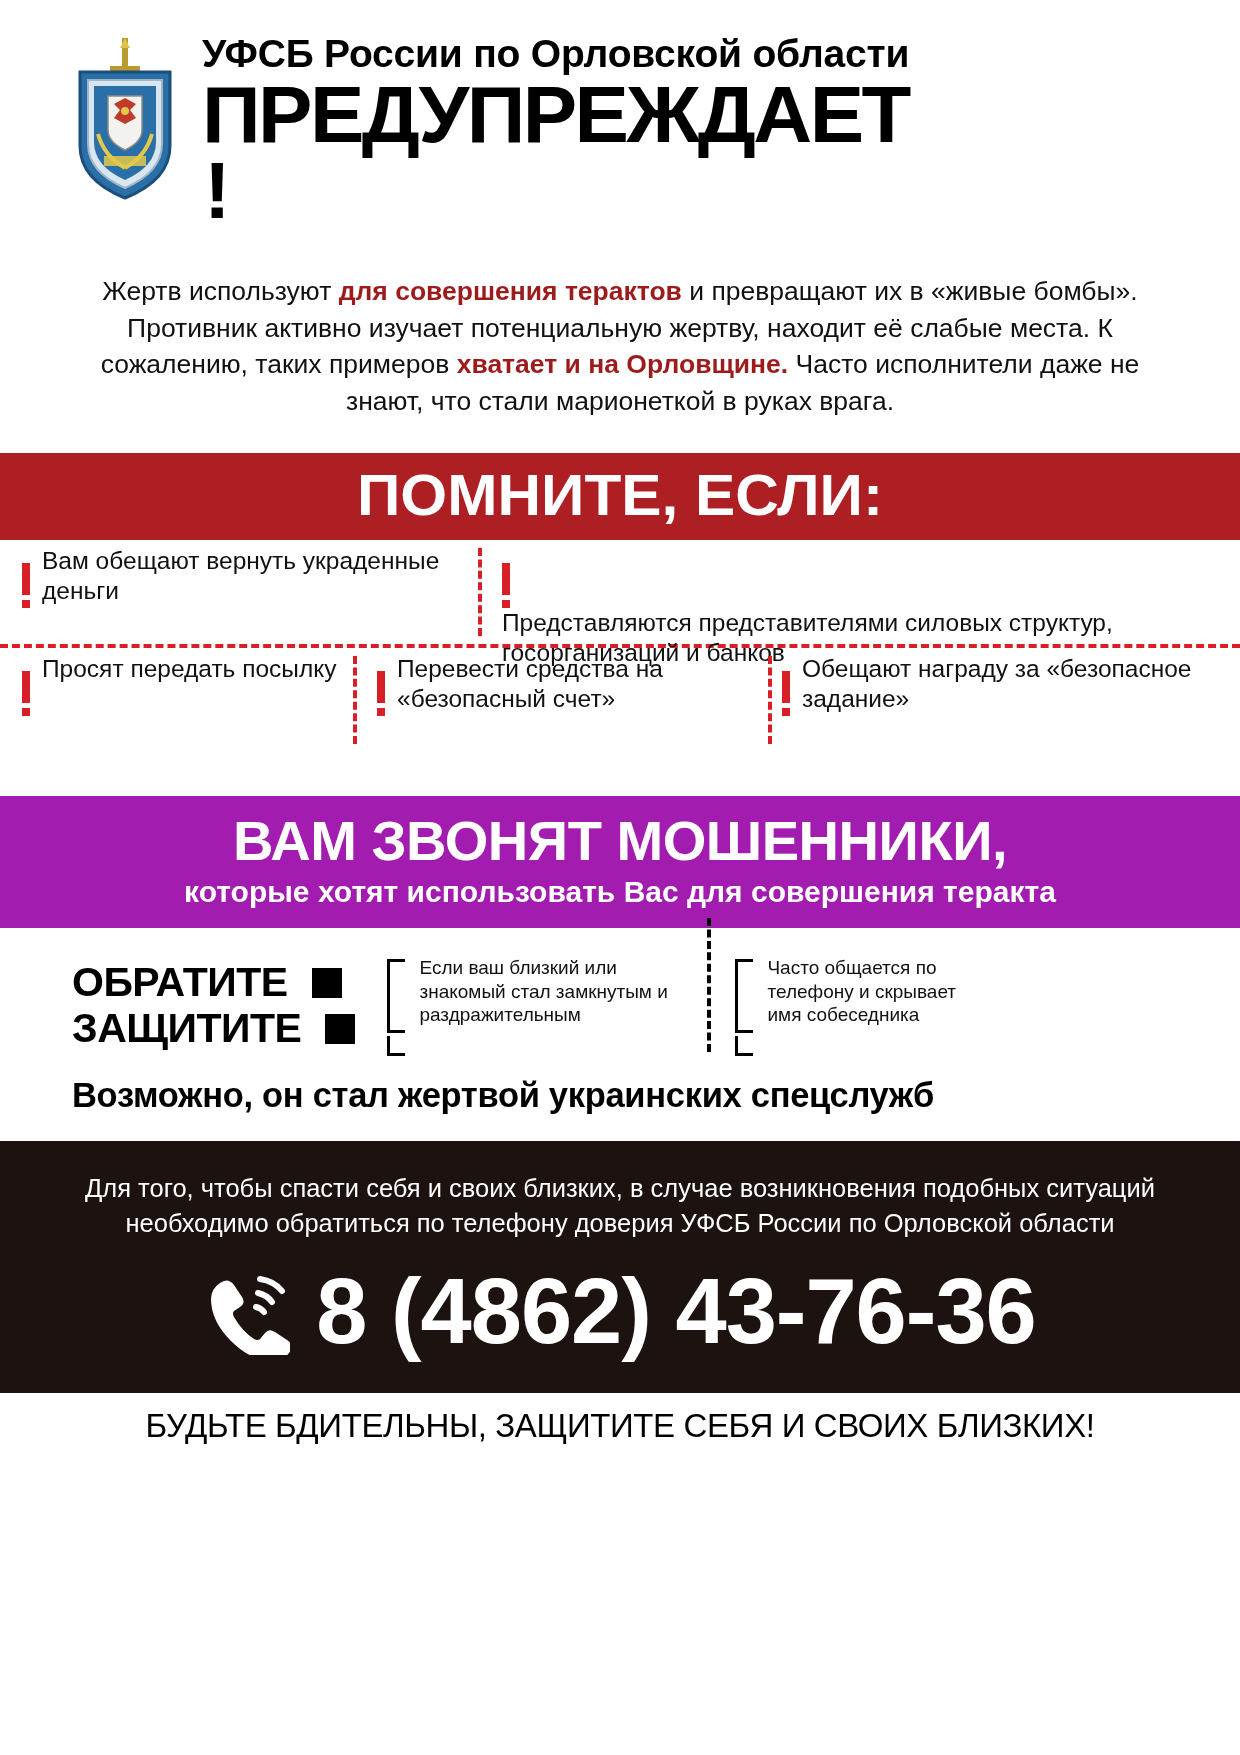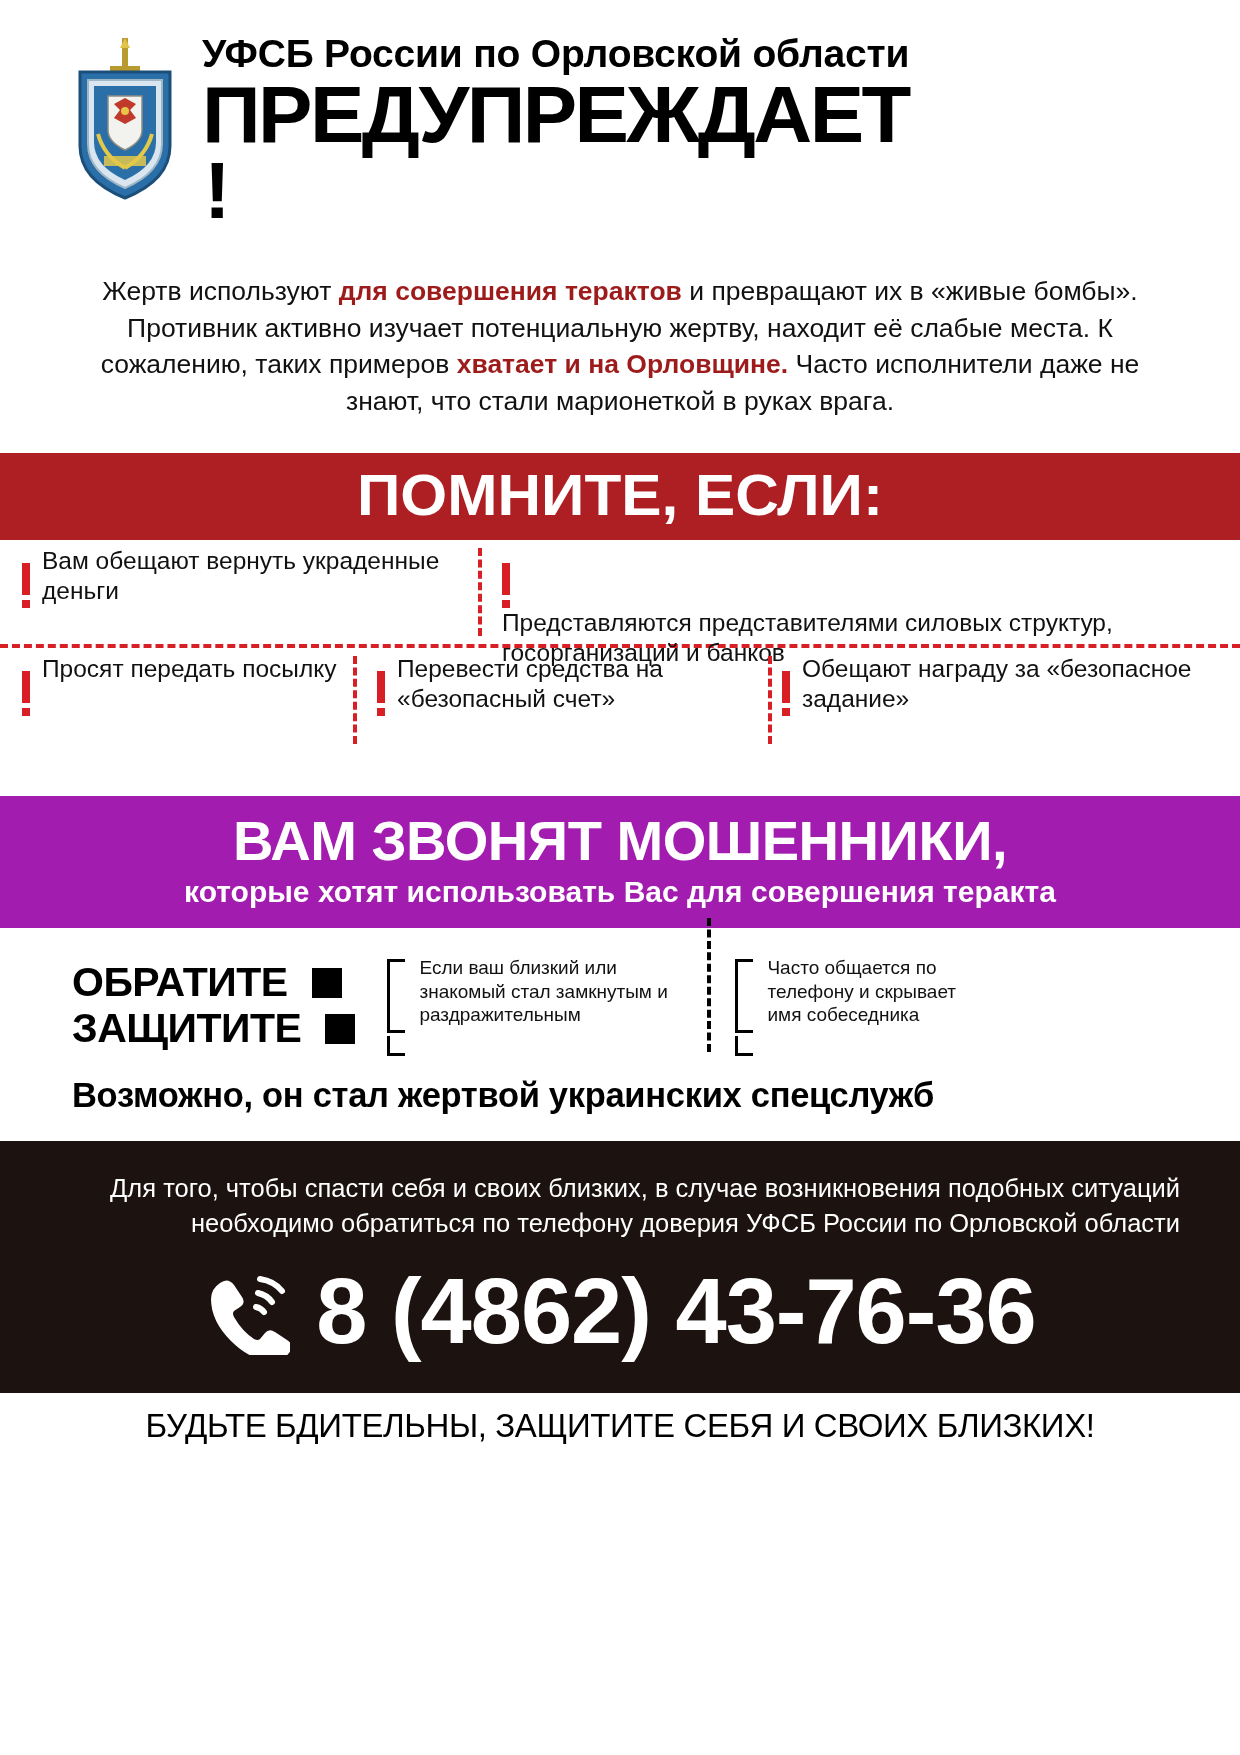--- a/index.html
+++ b/index.html
@@ -263,21 +263,21 @@
     color: #000;
     letter-spacing: -0.3px;
   }
 
   
   .band-dark {
     margin-top: 26px;
     background: #1c1210;
     color: #fff;
     padding: 30px 60px 34px 60px;
-    text-align: right;
+    text-align: center;
   }
   .band-dark .dtext {
     font-size: 25.5px;
     line-height: 1.36;
   }
   .phone-row {
     display: flex;
     align-items: center;
     justify-content: center;
     margin-top: 22px;

